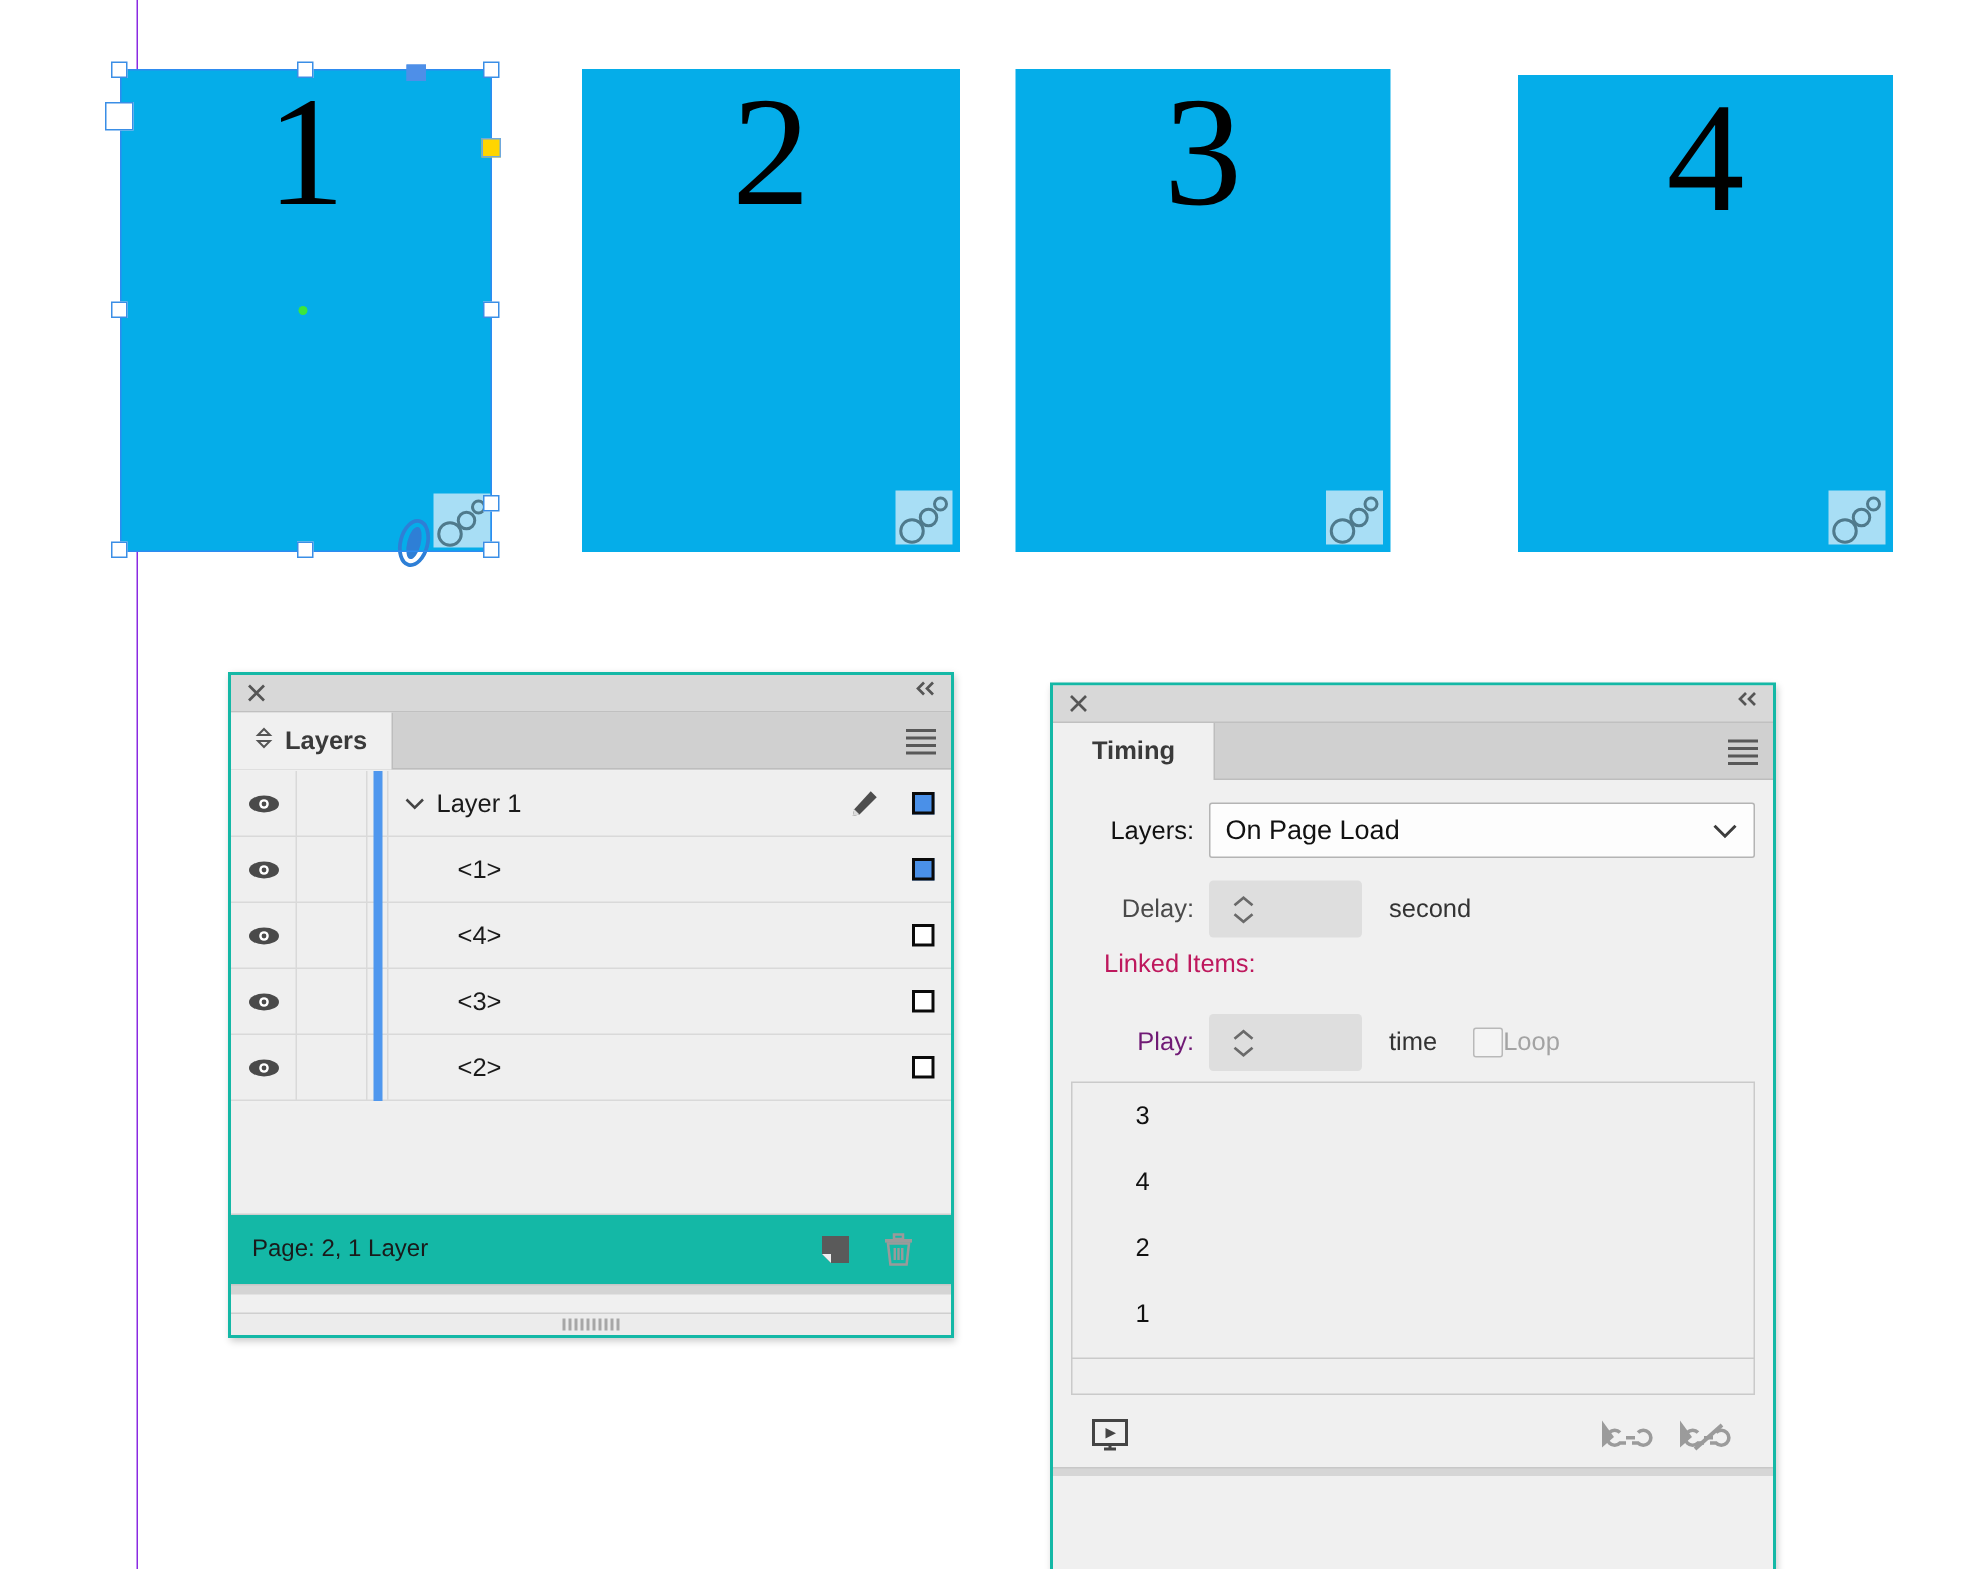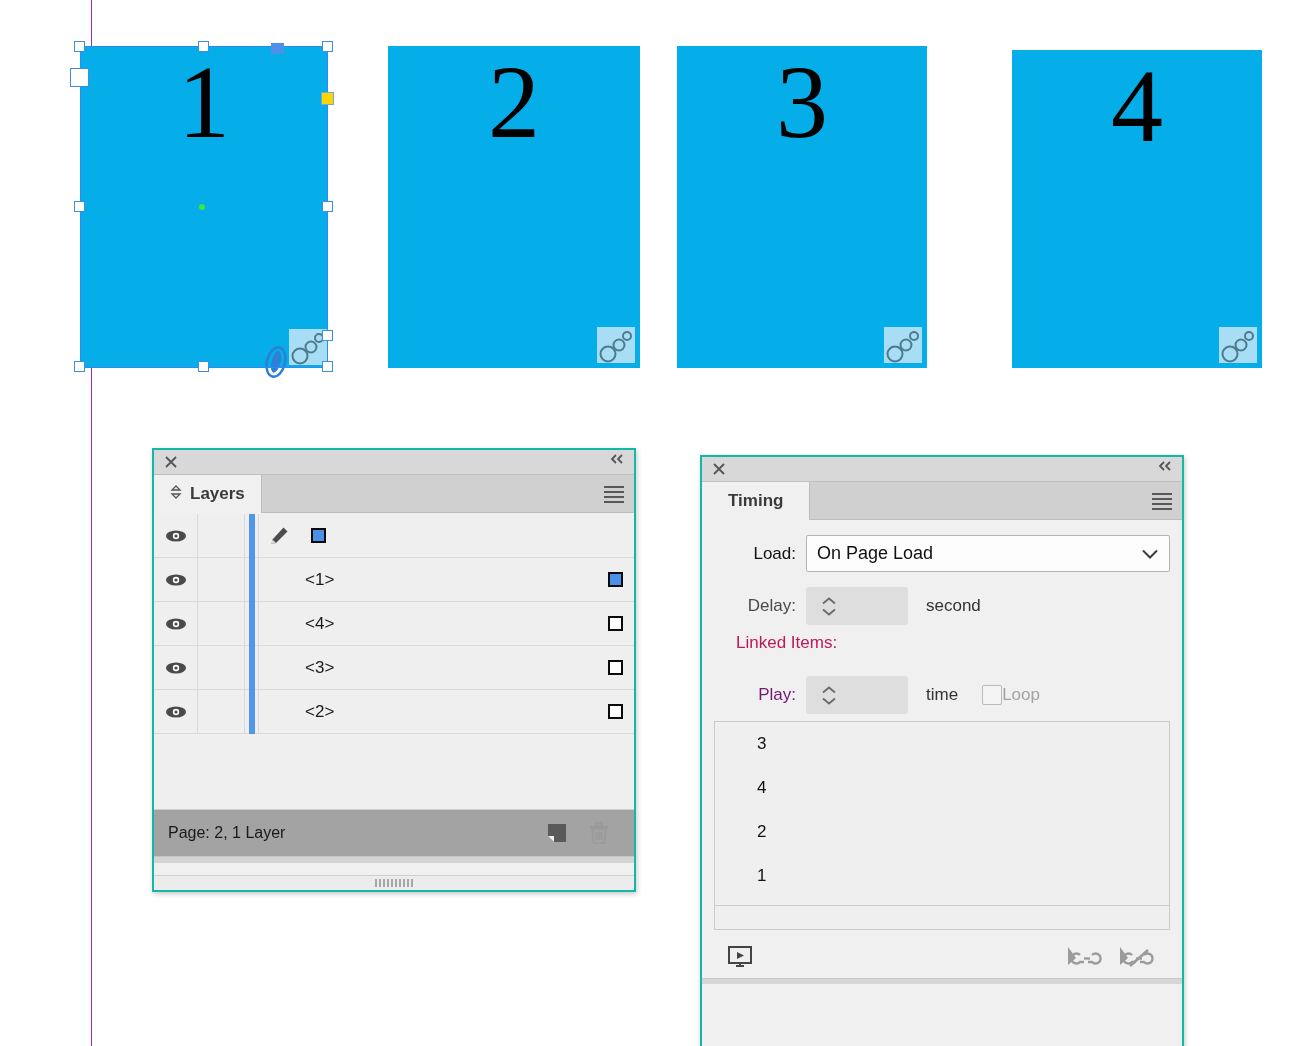--- a/index.html
+++ b/index.html
@@ -196,21 +196,21 @@
     border: 2px solid #0a0a0a;
     background: #ffffff;
   }
   .target-sq.filled { background: #4A90E8; }
   .layers-empty {
     position:absolute; left:0; right:0; top:286px; height:74px;
     background:#EFEFEF; border-bottom: 1px solid #CFCFCF;
   }
   .layers-footer {
     position: absolute; left:0; right:0; top:360px; height: 46px;
-    background: #a3a3a3;
+    background: #14b8a6;
     display: flex; align-items: center;
     padding: 0 14px;
   }
   .layers-status { font-size: 16px; color: #1a1a1a; flex:1; }
   .footer-btn { width: 42px; display:flex; align-items:center; justify-content:center; cursor:pointer;}
   .layers-sep {
     position:absolute; left:0; right:0; top:406px; height:7px;
     background:#D4D4D4; border-top:1px solid #C6C6C6;
   }
 
@@ -415,20 +415,28 @@
           <svg width="22" height="14" viewBox="0 0 22 14">
             <ellipse cx="11" cy="7" rx="10" ry="5.6" fill="#4a4a4a"></ellipse>
             <circle cx="11" cy="7" r="3.2" fill="#ffffff"></circle>
             <circle cx="11" cy="7" r="1.6" fill="#4a4a4a"></circle>
           </svg>
         </div>
         <div class="col-lock"></div>
         <div class="col-colorbar">
             <div class="colorbar-inner"></div>
           </div>
+        <div class="col-name">
+          <span class="row-disclosure">
+            <svg width="13" height="9" viewBox="0 0 13 9">
+                <path d="M1 2 L6.5 7.5 L12 2" stroke="#444" stroke-width="1.7" fill="none"></path>
+              </svg>
+          </span>
+          <span>Layer 1</span>
+        </div>
         <div class="col-pen">
           <svg width="22" height="22" viewBox="0 0 22 22">
             <path d="M15.5 2.5 L19.5 6.5 L8 18 L3.5 19 L4.5 14.5 Z" fill="#4d4d4d"></path>
             <path d="M4.5 14.5 L8 18 L3.5 19 Z" fill="#dcdcdc"></path>
           </svg>
         </div>
         <div class="col-target">
           <div class="target-sq filled"></div>
         </div>
       </div>
@@ -577,21 +585,21 @@
         <i></i>
           <i></i>
           <i></i>
           <i></i>
       </div>
     </div>
 
     <div class="timing-body">
 
       <div class="row-event">
-        <span class="lbl lbl-event">Load:</span>
+        <span class="lbl lbl-event">Layers:</span>
         <div class="select-box">
           <span>On Page Load</span>
           <span class="select-caret">
             <svg width="18" height="11" viewBox="0 0 18 11">
                 <path d="M2 2 L9 9 L16 2" stroke="#3d3d3d" stroke-width="2" fill="none"></path>
               </svg>
           </span>
         </div>
       </div>
 

